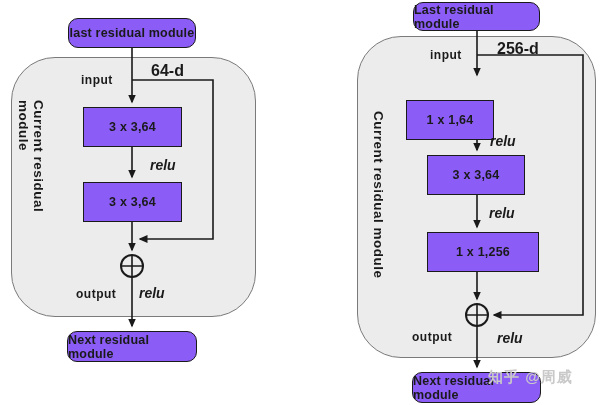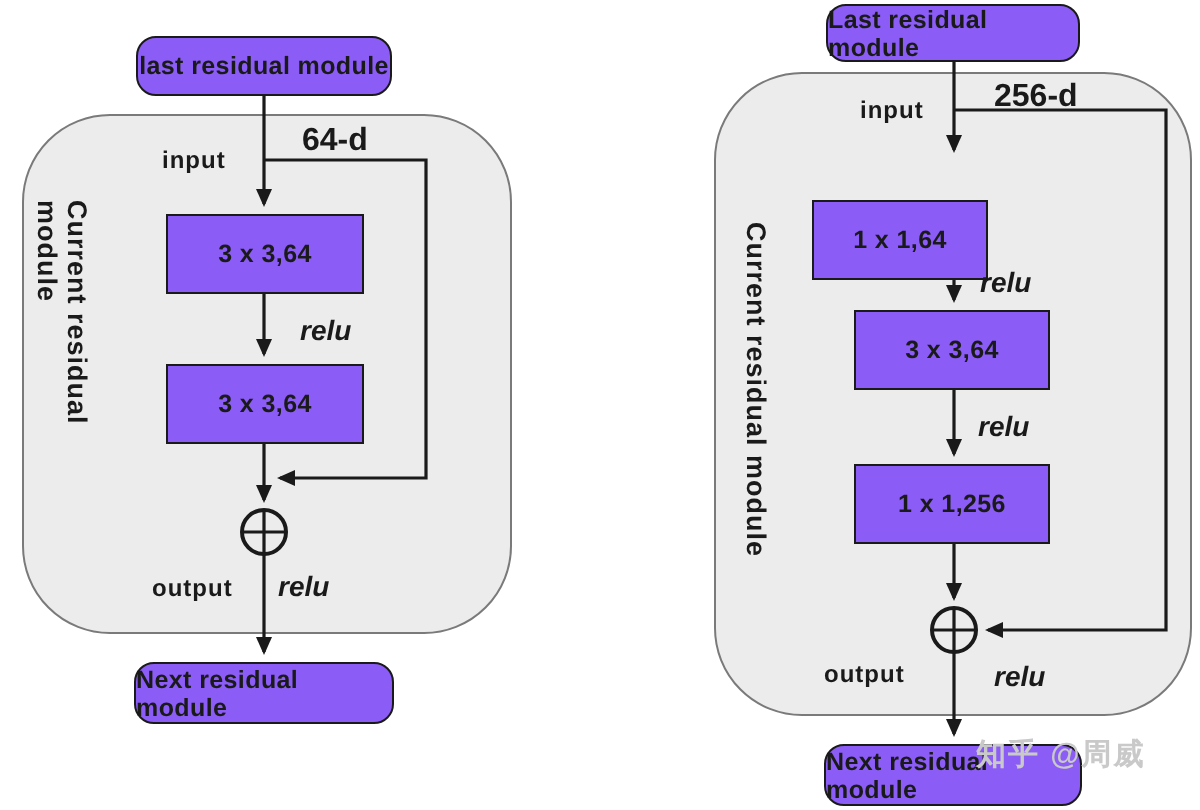--- a/index.html
+++ b/index.html
@@ -99,21 +99,21 @@
   <div class="lbl dim-lbl" style="left:497px;top:40px;">256-d</div>
 
   <div class="node" style="left:406px;top:80px;width:88px;height:40px;margin-top:20px;">1 x 1,64</div>
 
   <div class="lbl relu-lbl" style="left:490px;top:133px;">relu</div>
 
   <div class="node" style="left:427px;top:155px;width:98px;height:40px;">3 x 3,64</div>
 
   <div class="lbl relu-lbl" style="left:489px;top:205px;">relu</div>
 
-  <div class="node" style="left:427px;top:232px;width:98px;height:40px;">1 x 1,256</div>
+  <div class="node" style="left:427px;top:232px;width:112px;height:40px;">1 x 1,256</div>
 
   <div class="lbl io-lbl" style="left:412px;top:330px;">output</div>
 
   <div class="lbl relu-lbl" style="left:497px;top:330px;">relu</div>
 
   <div class="node pill" style="left:412px;top:372px;width:129px;height:31px;">Next residual module</div>
 
   <div class="watermark" style="left:488px;top:368px;">知乎 @周威</div>
 
 </div>

